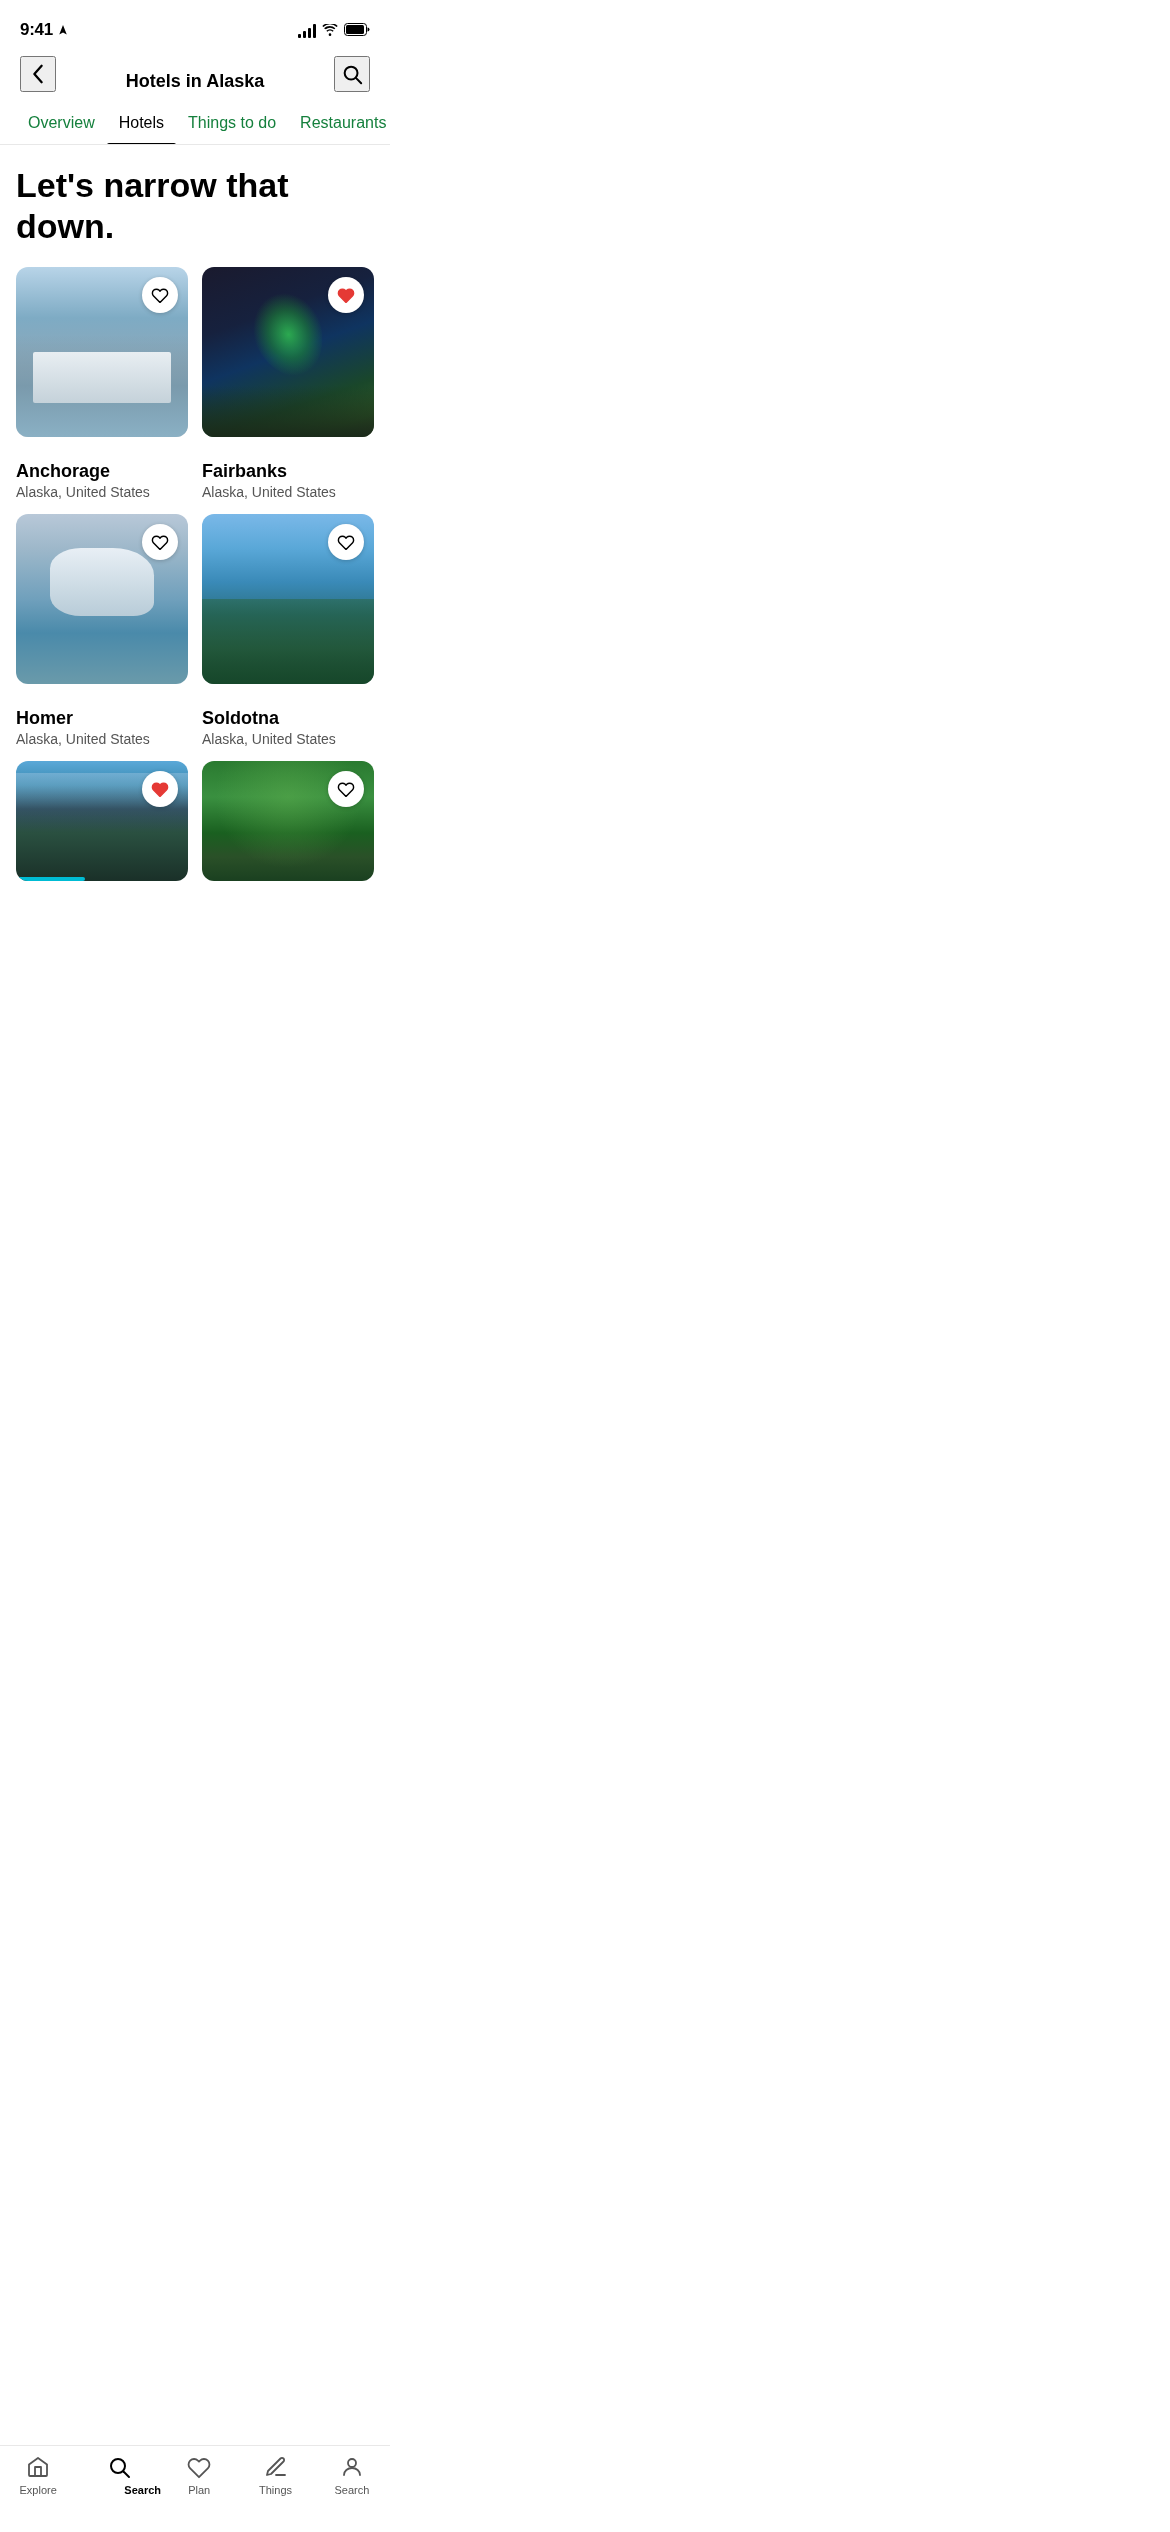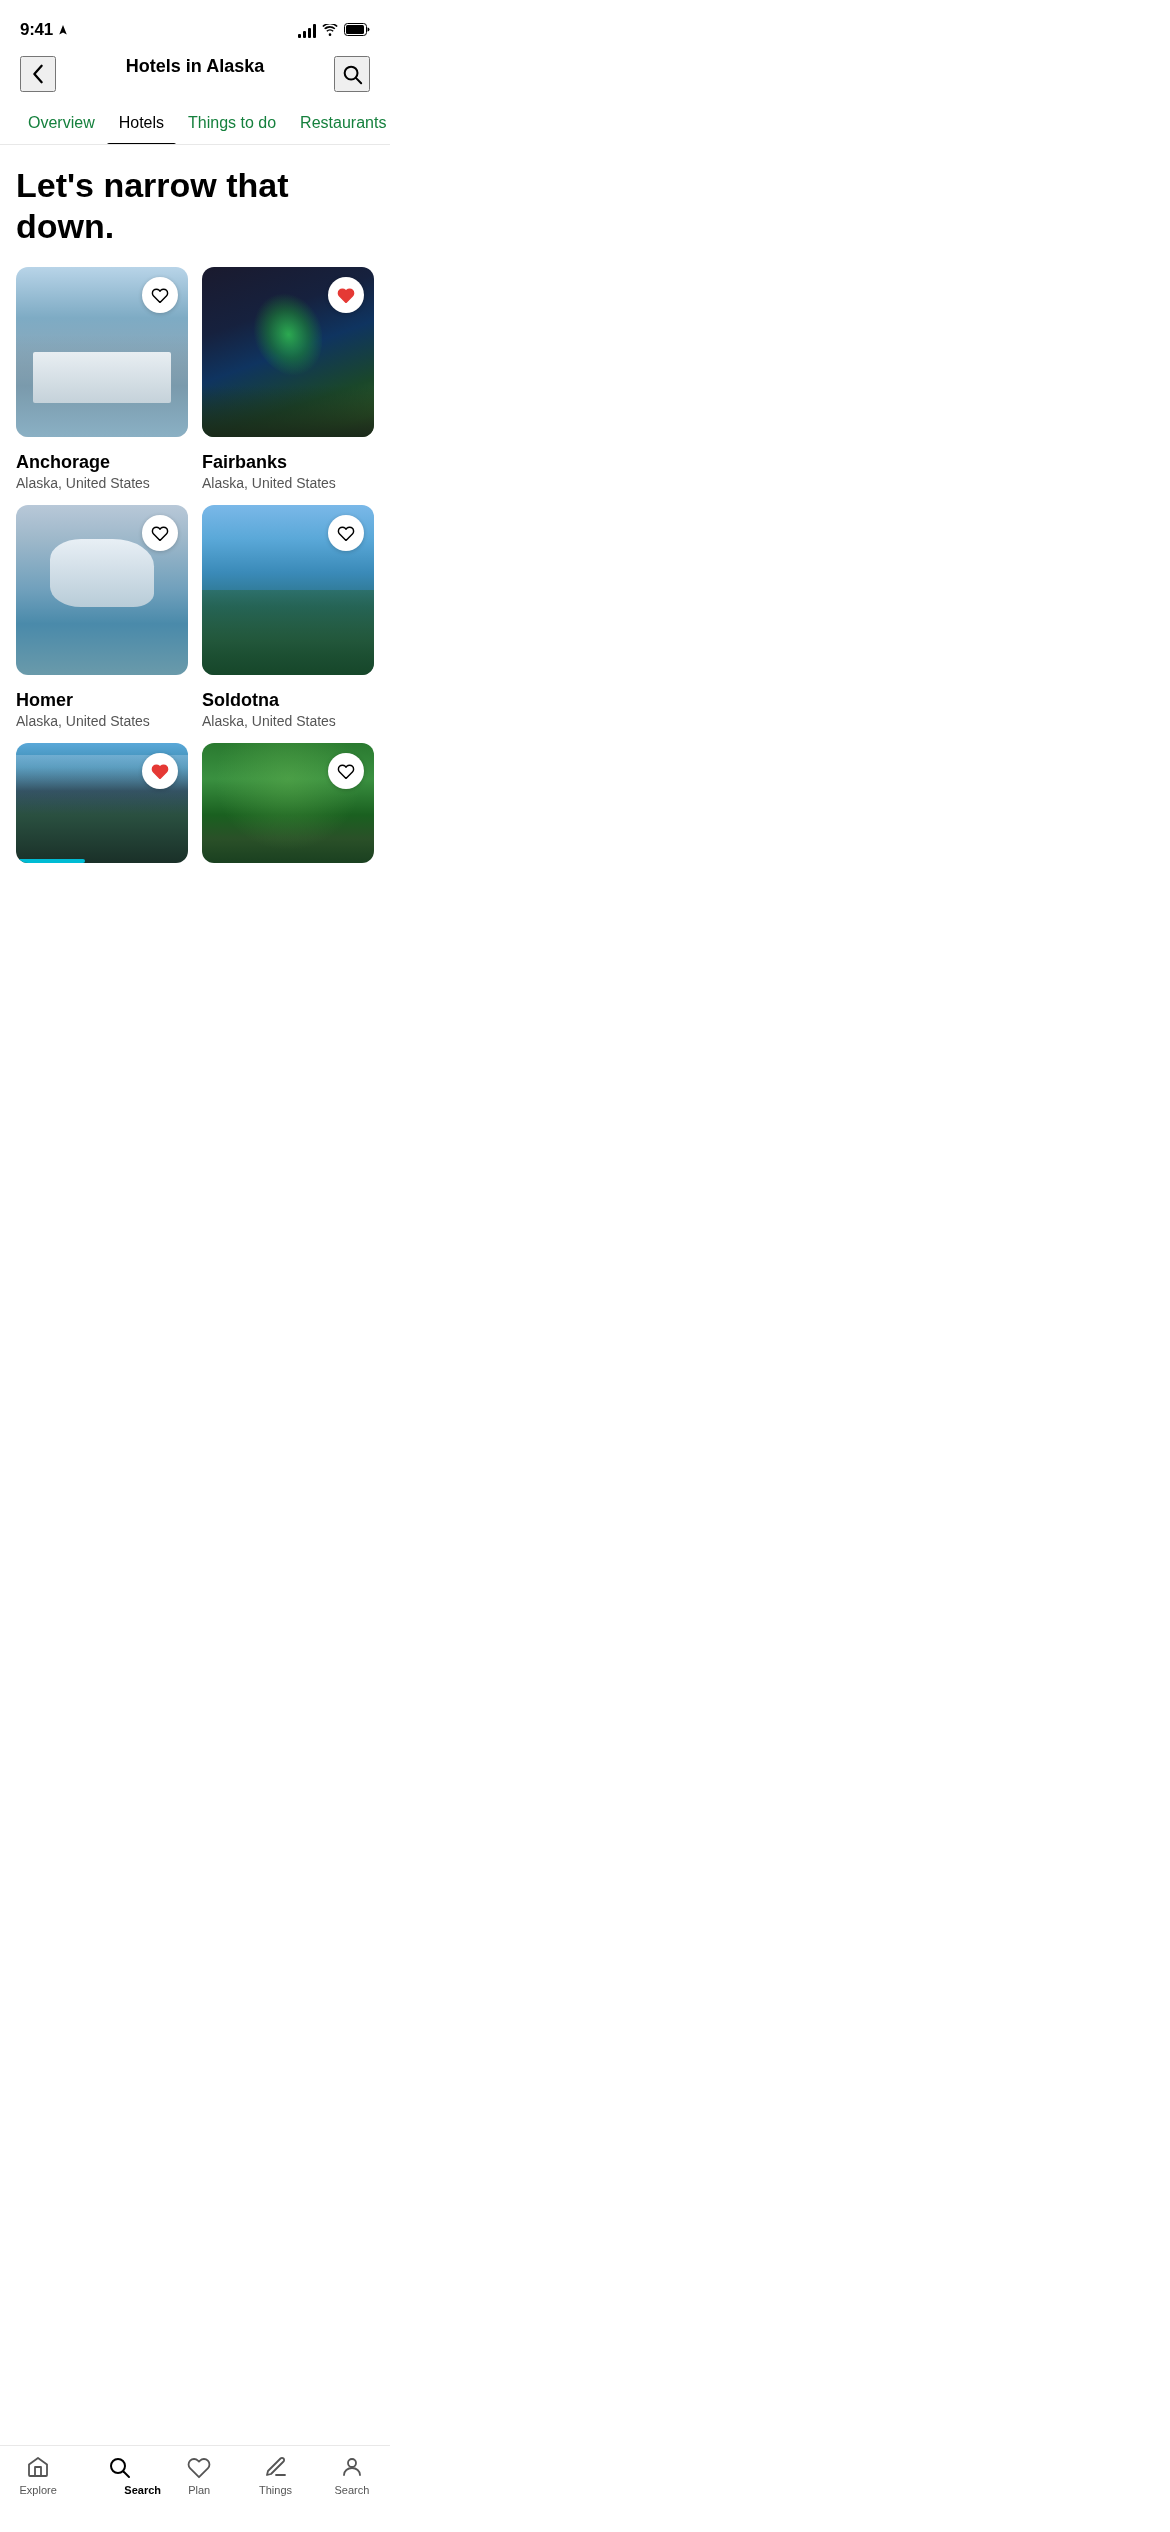--- a/index.html
+++ b/index.html
@@ -41,21 +41,21 @@
     .signal-bar {
       width: 3px;
       background: #000;
       border-radius: 1px;
     }
     .wifi-icon svg, .battery-icon svg { fill: #000; }
 
     
     .header {
       display: flex;
-      align-items: flex-start;
+      align-items: flex-end;
       justify-content: space-between;
       padding: 8px 20px 12px;
       gap: 8px;
     }
     .back-btn {
       width: 36px;
       height: 36px;
       display: flex;
       align-items: center;
       justify-content: center;
@@ -148,21 +148,21 @@
       justify-content: center;
       box-shadow: 0 1px 4px rgba(0,0,0,0.2);
       cursor: pointer;
       z-index: 2;
     }
     .heart-btn.favorited svg path { fill: #e53935; stroke: #e53935; }
     .card-name {
       font-size: 18px;
       font-weight: 700;
       color: #000;
-      margin-top: 15px;
+      margin-top: 24px;
     }
     .card-sub {
       font-size: 14px;
       color: #555;
       margin-top: 2px;
     }
 
     
     .img-anchorage {
       background: linear-gradient(180deg, #b8d4e8 0%, #7eabc4 30%, #8fa8b8 60%, #9aafbe 80%, #c5c9ce 100%);

